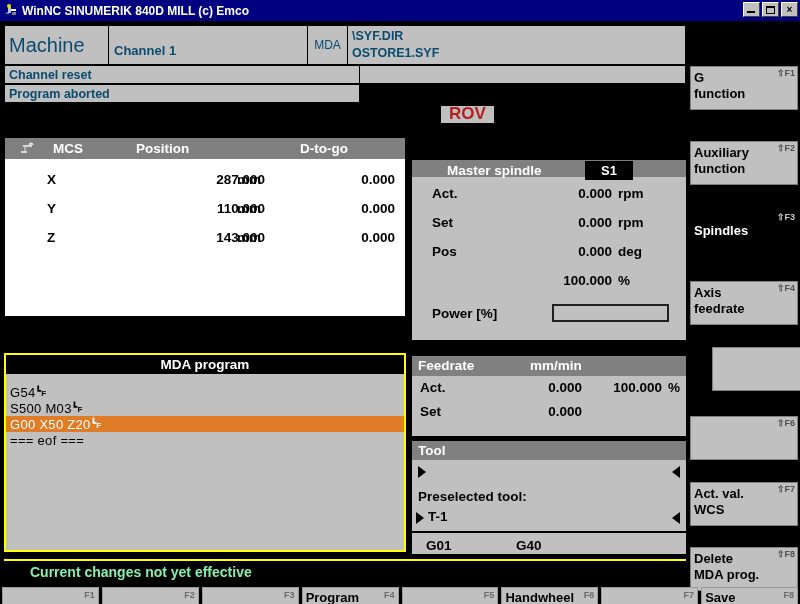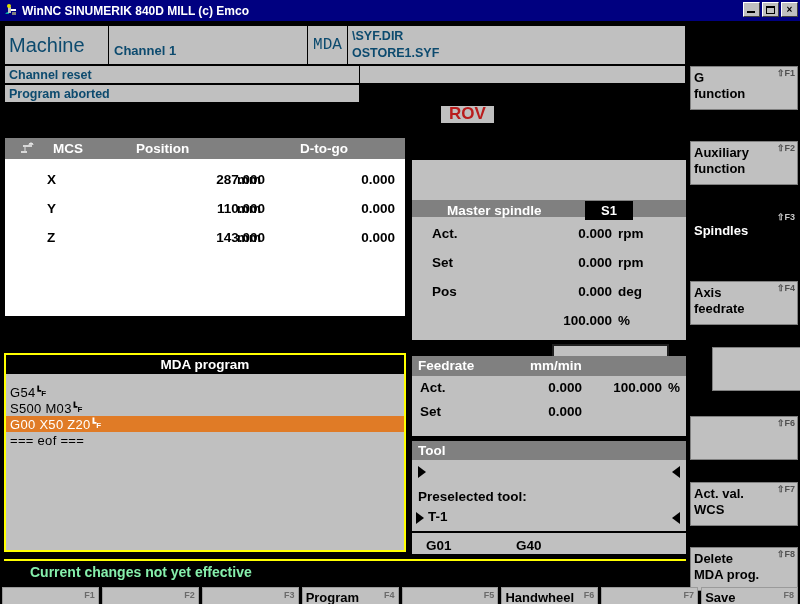--- a/index.html
+++ b/index.html
@@ -105,23 +105,22 @@
   .spacer-cell {
     width: 2px;
     background: #c0c0c0;
     border: 1px solid #000;
     border-left: 0; border-right: 0;
     box-sizing: border-box;
   }
   .mda-cell {
     width: 40px;
     display: flex; align-items: center; justify-content: center;
-    font-size: 16px;
+    font-size: 12px;
     border-right: 0;
-    font-family: Liberation Mono, monospace;
   }
   .prog-cell {
     flex: 1;
     padding-left: 4px;
     font-size: 12.5px; font-weight: bold;
     line-height: 17px;
     padding-top: 2px;
   }
 
   .hdr-row2 {
@@ -195,21 +194,20 @@
   .spindle-panel {
     position: absolute; left: 412px; top: 138px;
     width: 274px; height: 180px;
     background: #c0c0c0;
     box-sizing: border-box;
   }
   .sp-head {
     height: 17px;
     background: #808080;
     position: relative;
-    margin-top: 40px;
   }
   .sp-head-title {
     position: absolute; left: 35px; top: 3px;
     color: #fff; font-size: 13.5px; font-weight: bold;
   }
   .sp-head-badge {
     position: absolute; left: 173px; top: 1px;
     background: #000; color: #fff;
     font-size: 13px; font-weight: bold;
     padding: 2px 16px 2px 16px;

